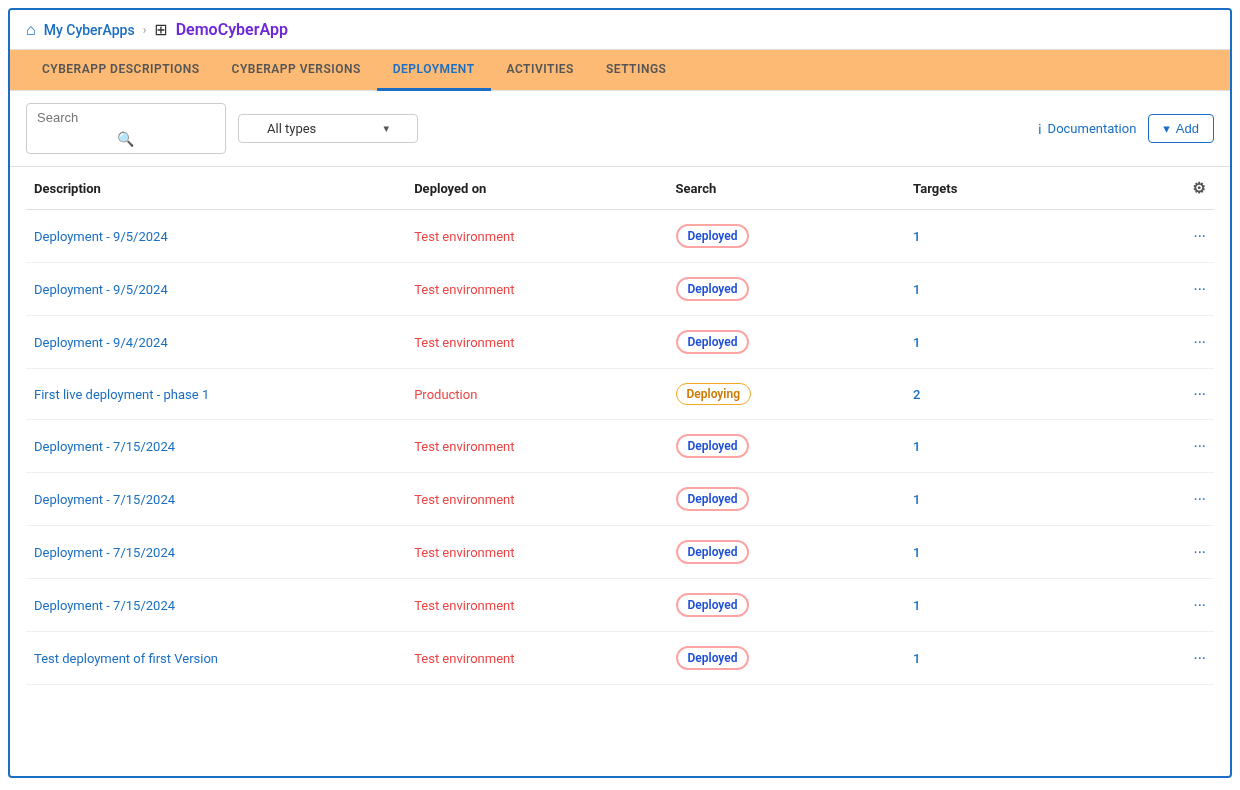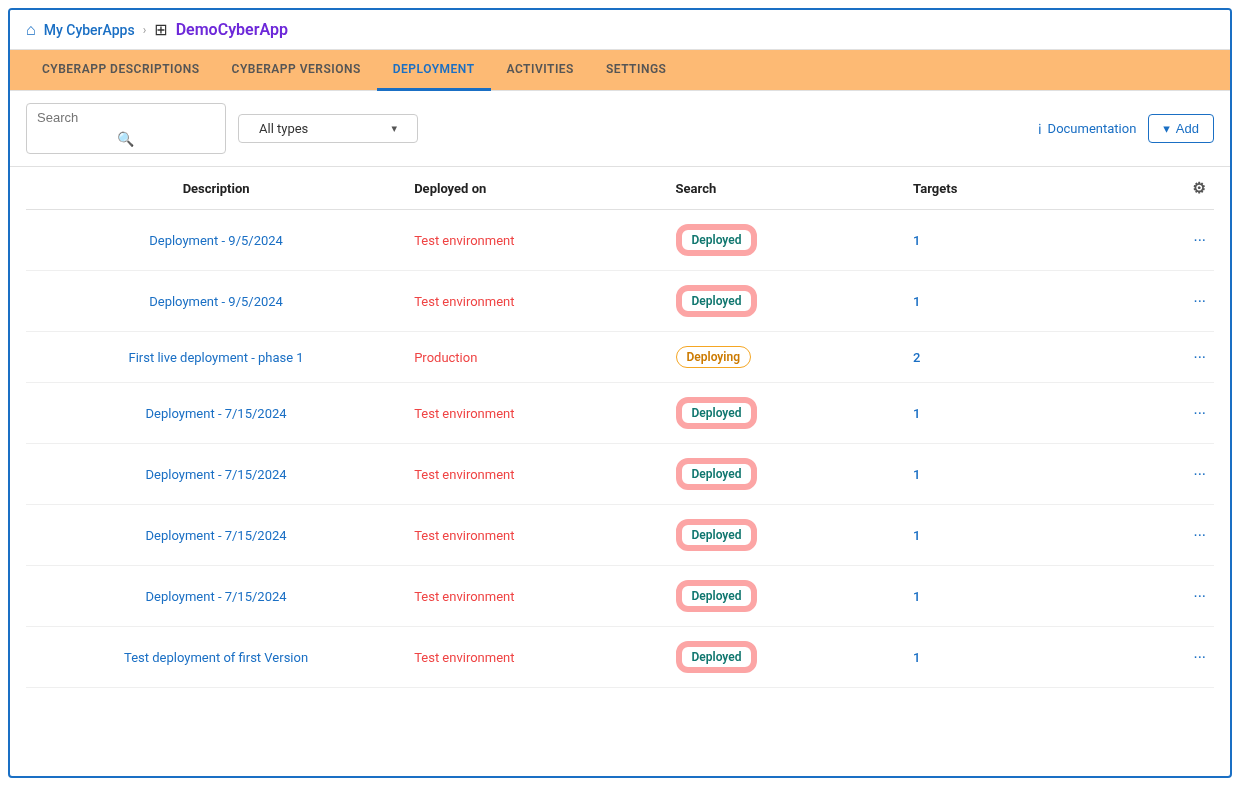--- a/index.html
+++ b/index.html
@@ -94,21 +94,21 @@
       width: 100%;
       color: #555;
     }
     .search-icon { color: #777; font-size: 14px; }
 
     .filter-select {
       display: flex;
       align-items: center;
       border: 1px solid #ccc;
       border-radius: 4px;
-      padding: 6px 20px;
+      padding: 6px 28px;
       gap: 8px;
       width: 180px;
       cursor: pointer;
       background: #fff;
       font-size: 13px;
       color: #333;
       justify-content: space-between;
     }
     .chevron-down { color: #555; font-size: 11px; }
 
@@ -183,22 +183,22 @@
     }
 
     .state-badge {
       display: inline-block;
       padding: 3px 10px;
       border-radius: 12px;
       font-size: 12px;
       font-weight: 600;
     }
     .badge-deployed {
-      border: 6px solid #fca5a5;
-      color: #0f766e;
+      border: 2px solid #fca5a5;
+      color: #1d4ed8;
       background: #fff;
     }
     .badge-deploying {
       border: 1px solid #f5a623;
       color: #cc7a00;
       background: #fff;
     }
 
     .targets-count {
       color: #1a6fc4;
@@ -208,21 +208,21 @@
     .more-icon {
       color: #1a6fc4;
       font-size: 16px;
       cursor: pointer;
       text-align: right;
       display: block;
     }
     td:last-child { text-align: right; }
 
     
-    .col-desc { width: 32%; text-align: center; }
+    .col-desc { width: 32%; }
     .col-deployed-on { width: 22%; }
     .col-state { width: 20%; }
     .col-targets { width: 18%; }
     .col-actions { width: 8%; }
   </style>
 </head>
 <body>
 
 <div class="outer-border">
 
@@ -304,20 +304,35 @@
       </td>
       <td class="col-targets">
         <span class="targets-count">1</span>
       </td>
       <td class="col-actions">
         <span class="more-icon">···</span>
       </td>
     </tr>
           <tr>
       <td class="col-desc">
+        <span class="desc-link">Deployment - 9/4/2024</span>
+      </td>
+      <td class="col-deployed-on deployed-on">Test environment</td>
+      <td class="col-state">
+        <span class="state-badge badge-deployed">Deployed</span>
+      </td>
+      <td class="col-targets">
+        <span class="targets-count">1</span>
+      </td>
+      <td class="col-actions">
+        <span class="more-icon">···</span>
+      </td>
+    </tr>
+          <tr>
+      <td class="col-desc">
         <span class="desc-link">First live deployment - phase 1</span>
       </td>
       <td class="col-deployed-on deployed-on">Production</td>
       <td class="col-state">
         <span class="state-badge badge-deploying">Deploying</span>
       </td>
       <td class="col-targets">
         <span class="targets-count">2</span>
       </td>
       <td class="col-actions">

